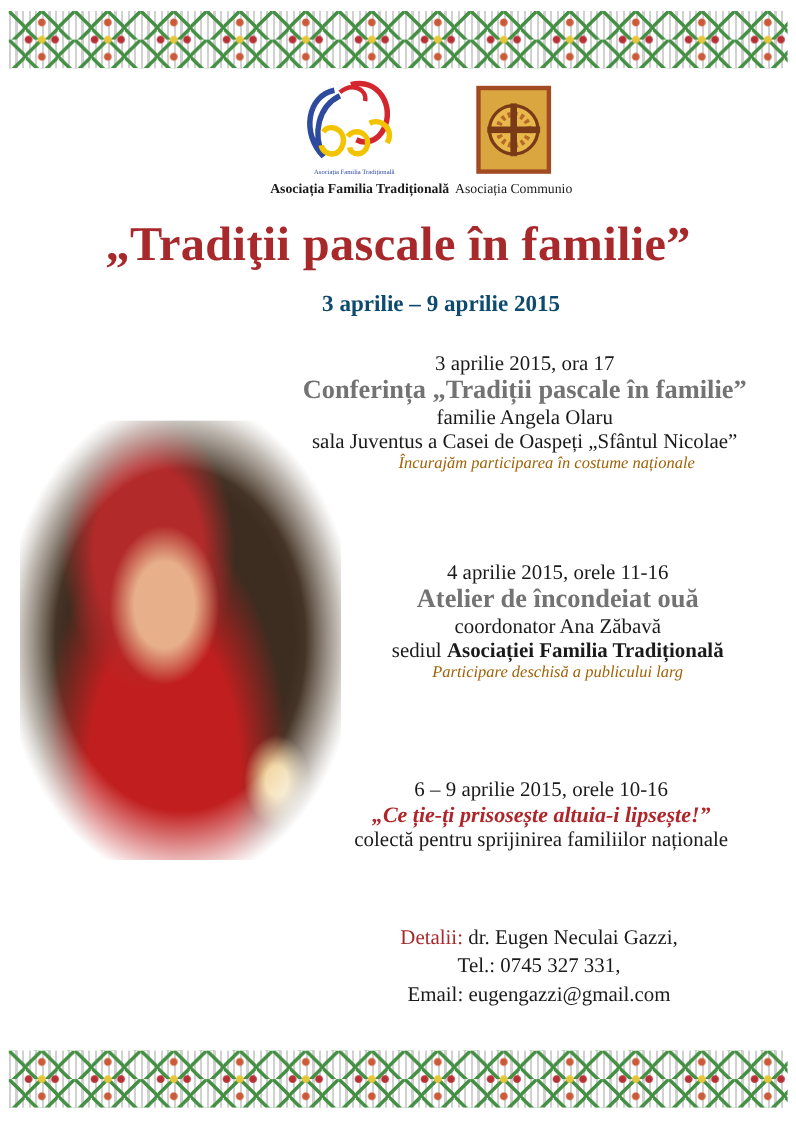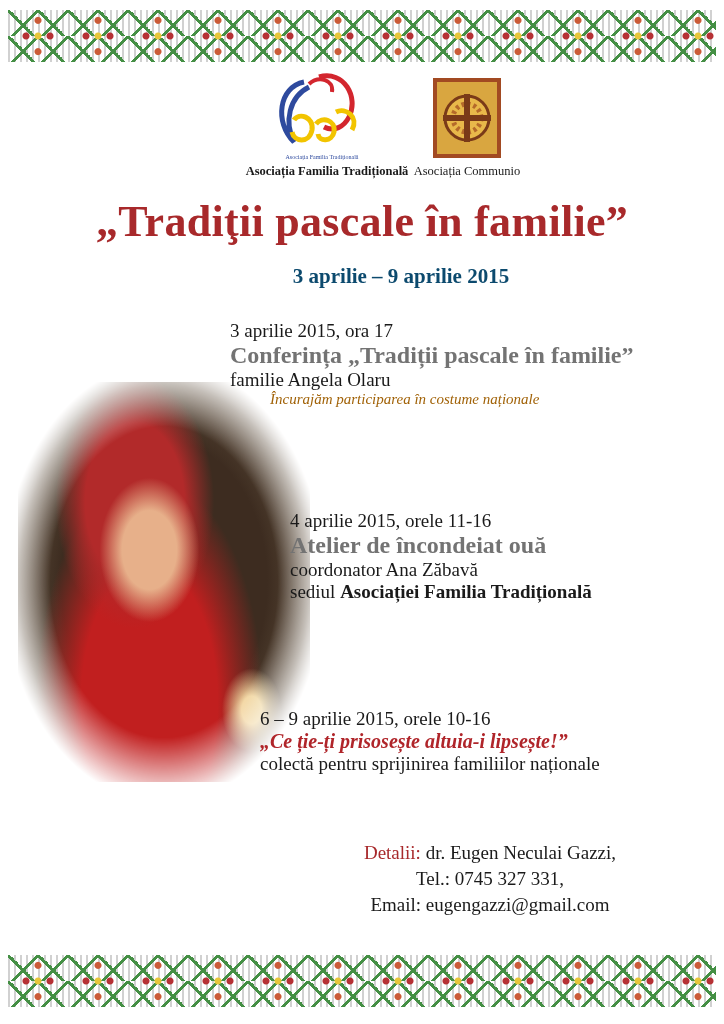--- a/index.html
+++ b/index.html
@@ -28,21 +28,21 @@
   .daterange{position:absolute;top:264px;left:0;width:720px;text-align:center;color:#0c4a6e;font-weight:bold;font-size:21px;padding-left:41px;}
   .photo{position:absolute;left:18px;top:382px;width:292px;height:400px;border-radius:40px;
     background:
       radial-gradient(ellipse at 80% 82%, rgba(255,230,170,.9) 0 3%, transparent 9%),
       radial-gradient(ellipse at 45% 42%, #e7b08a 0 12%, transparent 22%),
       radial-gradient(ellipse at 40% 30%, #b22a2a 0 20%, transparent 32%),
       radial-gradient(ellipse at 45% 80%, #c11f1f 0 30%, transparent 50%),
       radial-gradient(ellipse at 50% 50%, #3d2c20 0 50%, #5a4a38 70%, #ffffff 100%);
     -webkit-mask-image: radial-gradient(ellipse at 50% 50%, #000 55%, transparent 78%);
     mask-image: radial-gradient(ellipse at 50% 50%, #000 55%, transparent 78%);}
-  .events{position:absolute;left:230px;width:494px;text-align:left;}
+  .events{position:absolute;left:230px;width:494px;text-align:center;}
   .line{display:block;white-space:nowrap;}
   .date{font-size:19px;color:#1a1a1a;}
   .ev-title{font-size:24px;font-weight:bold;color:#737373;}
   .ev-italic-title{font-size:20px;font-weight:bold;font-style:italic;color:#b0252a;}
   .body{font-size:19px;color:#1a1a1a;}
   .note{font-size:15px;font-style:italic;color:#a16207;}
   .bold{font-weight:bold;}
   .contact{position:absolute;left:320px;top:840px;width:340px;text-align:center;font-size:19px;line-height:26px;}
   .contact .label{color:#a8292b;}
 </style>
@@ -78,28 +78,30 @@
 
 <div class="title">„Tradiţii pascale în familie”</div>
 <div class="daterange">3 aprilie – 9 aprilie 2015</div>
 
 <div class="photo"></div>
 
 <div class="events" style="top:320px;">
   <span class="line date">3 aprilie 2015, ora 17</span>
   <span class="line ev-title">Conferința „Tradiții pascale în familie”</span>
   <span class="line body">familie Angela Olaru</span>
+  <span class="line body">sala Juventus a Casei de Oaspeți „Sfântul Nicolae”</span>
   <span class="line note" style="padding-left:40px;">Încurajăm participarea în costume naționale</span>
 </div>
 
 <div class="events" style="top:510px;left:290px;width:434px;">
   <span class="line date">4 aprilie 2015, orele 11-16</span>
   <span class="line ev-title">Atelier de încondeiat ouă</span>
   <span class="line body">coordonator Ana Zăbavă</span>
   <span class="line body"><span>sediul </span><span class="bold">Asociației Familia Tradițională</span></span>
+  <span class="line note">Participare deschisă a publicului larg</span>
 </div>
 
 <div class="events" style="top:708px;left:260px;width:464px;">
   <span class="line date">6 – 9 aprilie 2015, orele 10-16</span>
   <span class="line ev-italic-title">„Ce ție-ți prisosește altuia-i lipsește!”</span>
   <span class="line body">colectă pentru sprijinirea familiilor naționale</span>
 </div>
 
 <div class="contact">
   <span class="line"><span class="label">Detalii:</span><span> dr. Eugen Neculai Gazzi,</span></span>

